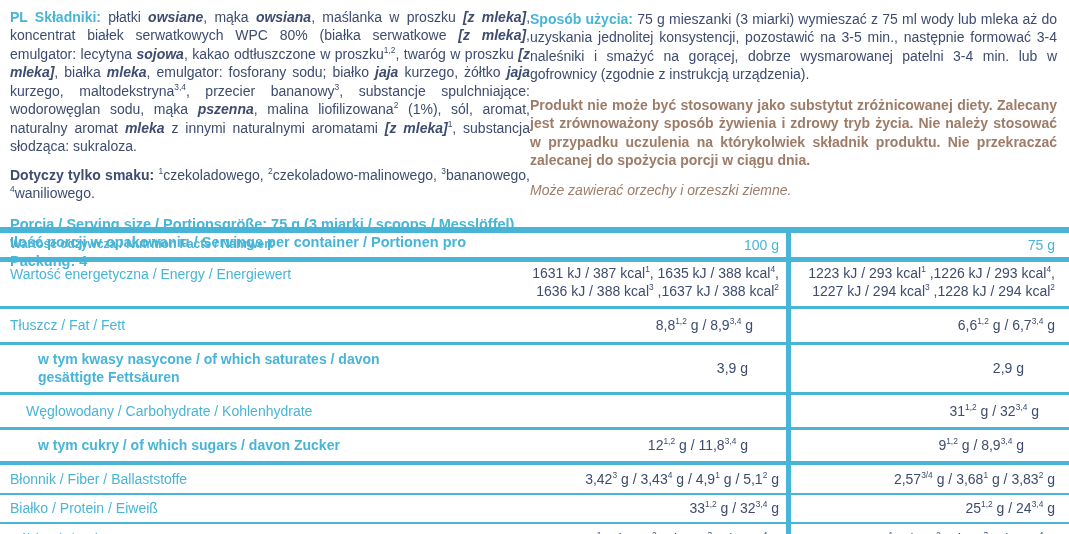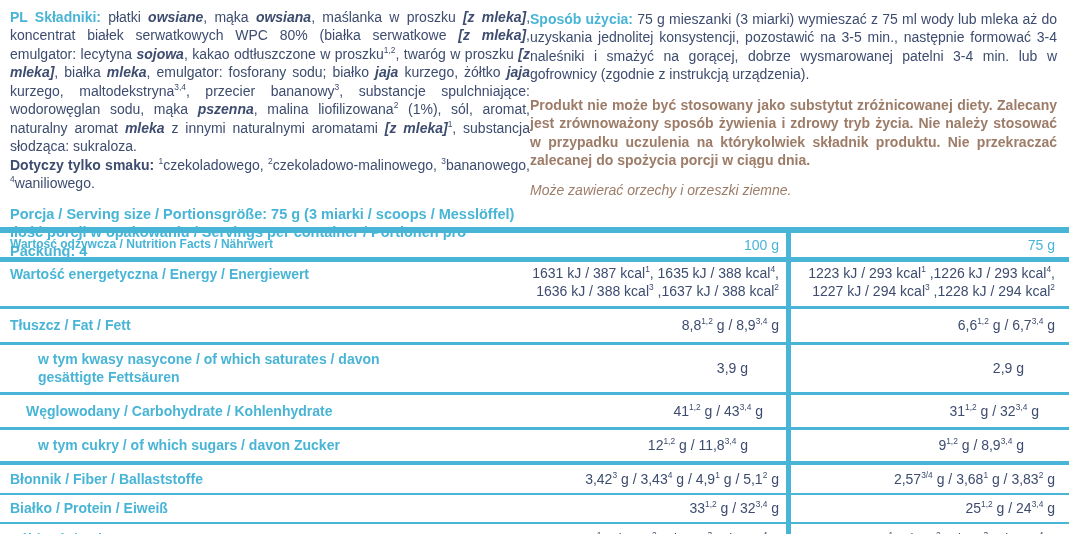--- a/index.html
+++ b/index.html
@@ -11,44 +11,44 @@
   html,body{margin:0;padding:0;}
   body{
     width:1069px;height:534px;overflow:hidden;background:#fff;
     font-family:"Liberation Sans",sans-serif;color:var(--navy);
     font-size:14px;line-height:1.32;
   }
   .top{display:flex;padding:8px 12px 0 10px;height:220px;}
   .col-left{width:520px;flex:none;}
   .col-right{flex:1;min-width:0;}
   .para{margin:0;text-align:justify;}
-  .para.flavors{}
+  .para.flavors{margin-top:10px;}
   sup{font-size:0.6em;line-height:0;vertical-align:super;}
   .seg-lead{color:var(--cyan);font-weight:700;}
   .seg-bi{font-weight:700;font-style:italic;}
   .seg-b{font-weight:700;}
   .serving-line{color:var(--cyan);font-weight:700;font-size:14.5px;line-height:1.28;}
   .serving-block{margin-top:12px;}
   .warning{color:var(--brown);font-weight:700;margin-top:12px;}
   .allergen{color:var(--brown);font-style:italic;margin:11px 0 0 0;}
   .col-right .para.usage{margin-top:2px;}
 
   
   .ntable{position:relative;margin-top:7px;font-size:14px;}
   .vdiv{position:absolute;left:786px;top:0;height:100%;width:5px;background:var(--cyan);}
   .nrow{display:flex;align-items:center;}
-  .nrow .lbl{flex:1;padding-left:10px;color:var(--cyan);font-weight:bold;}
+  .nrow .lbl{flex:1;padding-left:10px;color:var(--cyan);}
   .nrow .v100{width:330px;flex:none;text-align:right;padding-right:12px;color:var(--navy);}
   .nrow .v75{width:278px;flex:none;text-align:right;padding-right:14px;color:var(--navy);}
   .hrow{border-top:6px solid var(--cyan);border-bottom:5px solid var(--cyan);padding:3px 0;}
   .hrow .lbl{font-weight:700;font-size:12px;}
   .hrow .colhead{color:var(--cyan);}
   .r-energy{padding:3px 0 5px;align-items:flex-start;border-bottom:3px solid var(--cyan);}
   .r-energy .v100,.r-energy .v75{line-height:1.28;}
-  .r-fat{padding:7px 0;border-bottom:3px solid var(--cyan);}
+  .r-fat{padding:7px 0;border-bottom:3px solid var(--cyan);gap:26px;}
   .r-sat{padding:5px 0;border-bottom:3px solid var(--cyan);}
   .r-carb{padding:7px 16px;border-bottom:3px solid var(--cyan);}
   .r-sugar{padding:6px 0;border-bottom:4px solid var(--cyan);}
   .r-fiber{padding:5px 0;border-bottom:2px solid var(--cyan);align-items:center;}
   .r-protein{padding:4px 0;border-bottom:2px solid var(--cyan);}
   .r-salt{padding:6px 0;}
   .sub .lbl{padding-left:38px;font-weight:700;max-width:430px;}
 </style>
 </head>
 <body>
@@ -92,21 +92,20 @@
     </div>
 
     <div class="nrow r-sat sub">
       <div class="lbl">w tym kwasy nasycone / of which saturates / davon gesättigte Fettsäuren</div>
       <div class="v100">3,9 g</div>
       <div class="v75">2,9 g</div>
     </div>
 
     <div class="nrow r-carb">
       <div class="lbl">Węglowodany / Carbohydrate / Kohlenhydrate</div>
-      <div class="v100">41<sup>1,2</sup> g / 43<sup>3,4</sup> g</div>
       <div class="v75">31<sup>1,2</sup> g / 32<sup>3,4</sup> g</div>
     </div>
 
     <div class="nrow r-sugar sub">
       <div class="lbl">w tym cukry / of which sugars / davon Zucker</div>
       <div class="v100">12<sup>1,2</sup> g / 11,8<sup>3,4</sup> g</div>
       <div class="v75">9<sup>1,2</sup> g / 8,9<sup>3,4</sup> g</div>
     </div>
 
     <div class="nrow r-fiber">

